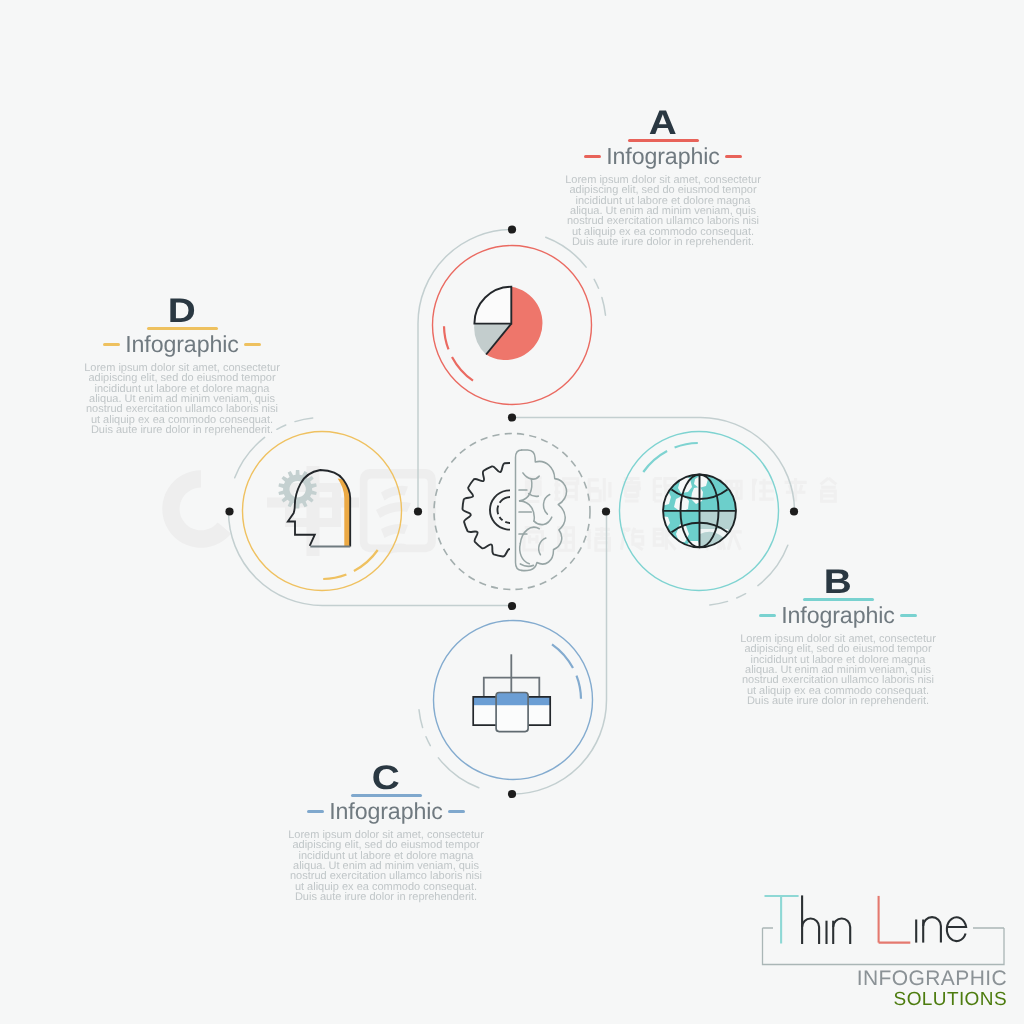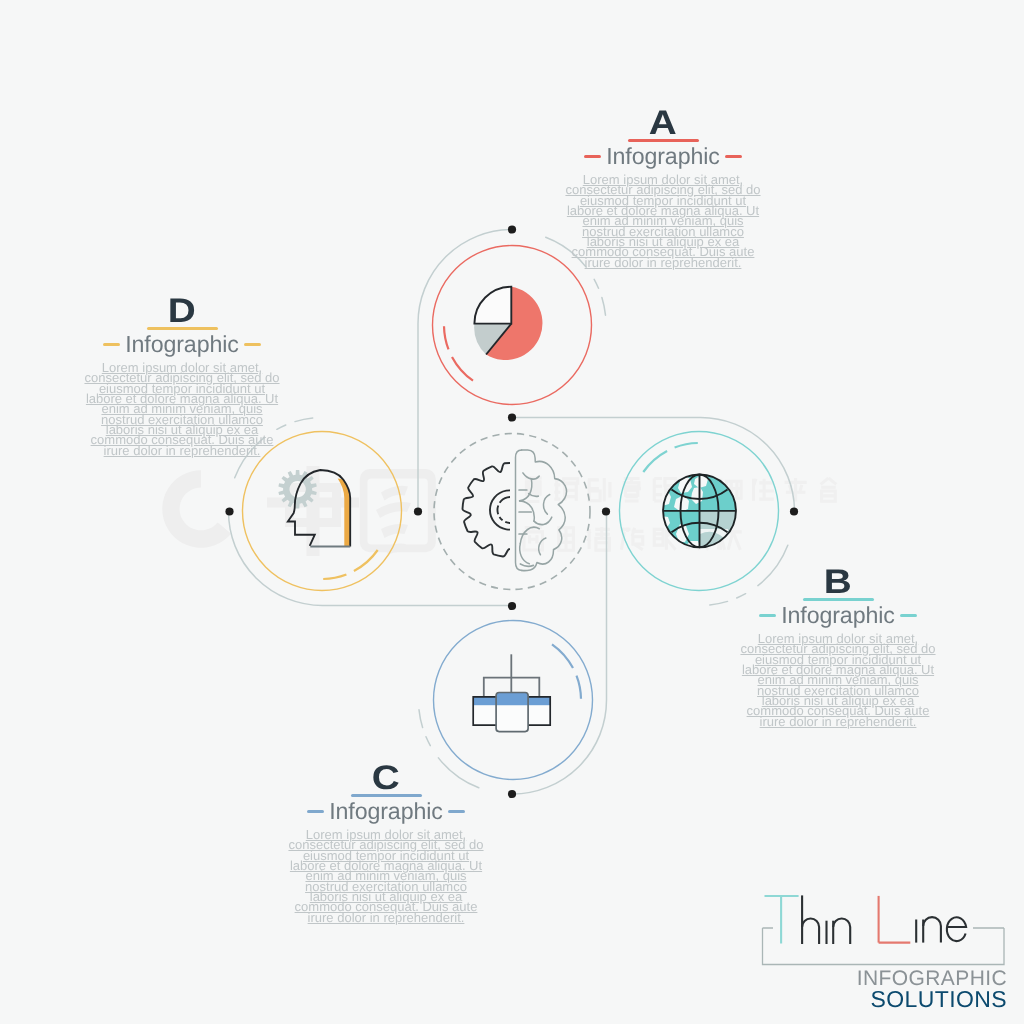--- a/index.html
+++ b/index.html
@@ -7,28 +7,28 @@
        font-family:"Liberation Sans",sans-serif;}
   #stage{position:relative;width:1024px;height:1024px;}
   .block{position:absolute;width:260px;text-align:center;}
   .block .letter{font-size:34px;line-height:24.5px;height:24.5px;color:#2a3842;letter-spacing:0.5px;
       font-family:"Liberation Sans",sans-serif;font-weight:700;
       display:block;transform:scaleX(1.14);}
   .block .rule{height:3px;width:71px;margin:3.5px auto 0;border-radius:1.5px;}
   .block .titlerow{display:flex;align-items:center;justify-content:center;gap:5.4px;margin-top:3px;}
   .block .titlerow .dash{width:17px;height:3px;border-radius:1.5px;flex:none;}
   .block .title{font-size:23.2px;line-height:23px;color:#707a80;font-weight:400;letter-spacing:-0.1px;}
-  .block .body{font-size:13px;line-height:10.35px;color:#c0c6c8;margin:7px auto 0;width:200px;text-decoration:underline;}
+  .block .body{font-size:11px;line-height:10.35px;color:#c0c6c8;margin:7px auto 0;width:200px;}
   #logo{position:absolute;left:755px;top:890px;width:260px;height:120px;}
   #logo svg{position:absolute;left:0;top:0;}
   .vis-hidden{position:absolute;width:1px;height:1px;overflow:hidden;
      clip-path:inset(50%);white-space:nowrap;}
   .logo-sub1{position:absolute;right:8px;top:78px;font-size:21px;line-height:21px;color:#8b9296;
      font-weight:300;letter-spacing:0.4px;}
-  .logo-sub2{position:absolute;right:8px;top:99px;font-size:23px;line-height:21px;color:#0c4a6e;
+  .logo-sub2{position:absolute;right:8px;top:99px;font-size:19px;line-height:21px;color:#4d7c0f;
      font-weight:300;letter-spacing:0.4px;margin-left:11px;}
 </style>
 </head>
 <body>
 
 <div id="stage">
 
 <svg id="main" width="1024" height="1024" viewBox="0 0 1024 1024">
 
   <g opacity="1">

